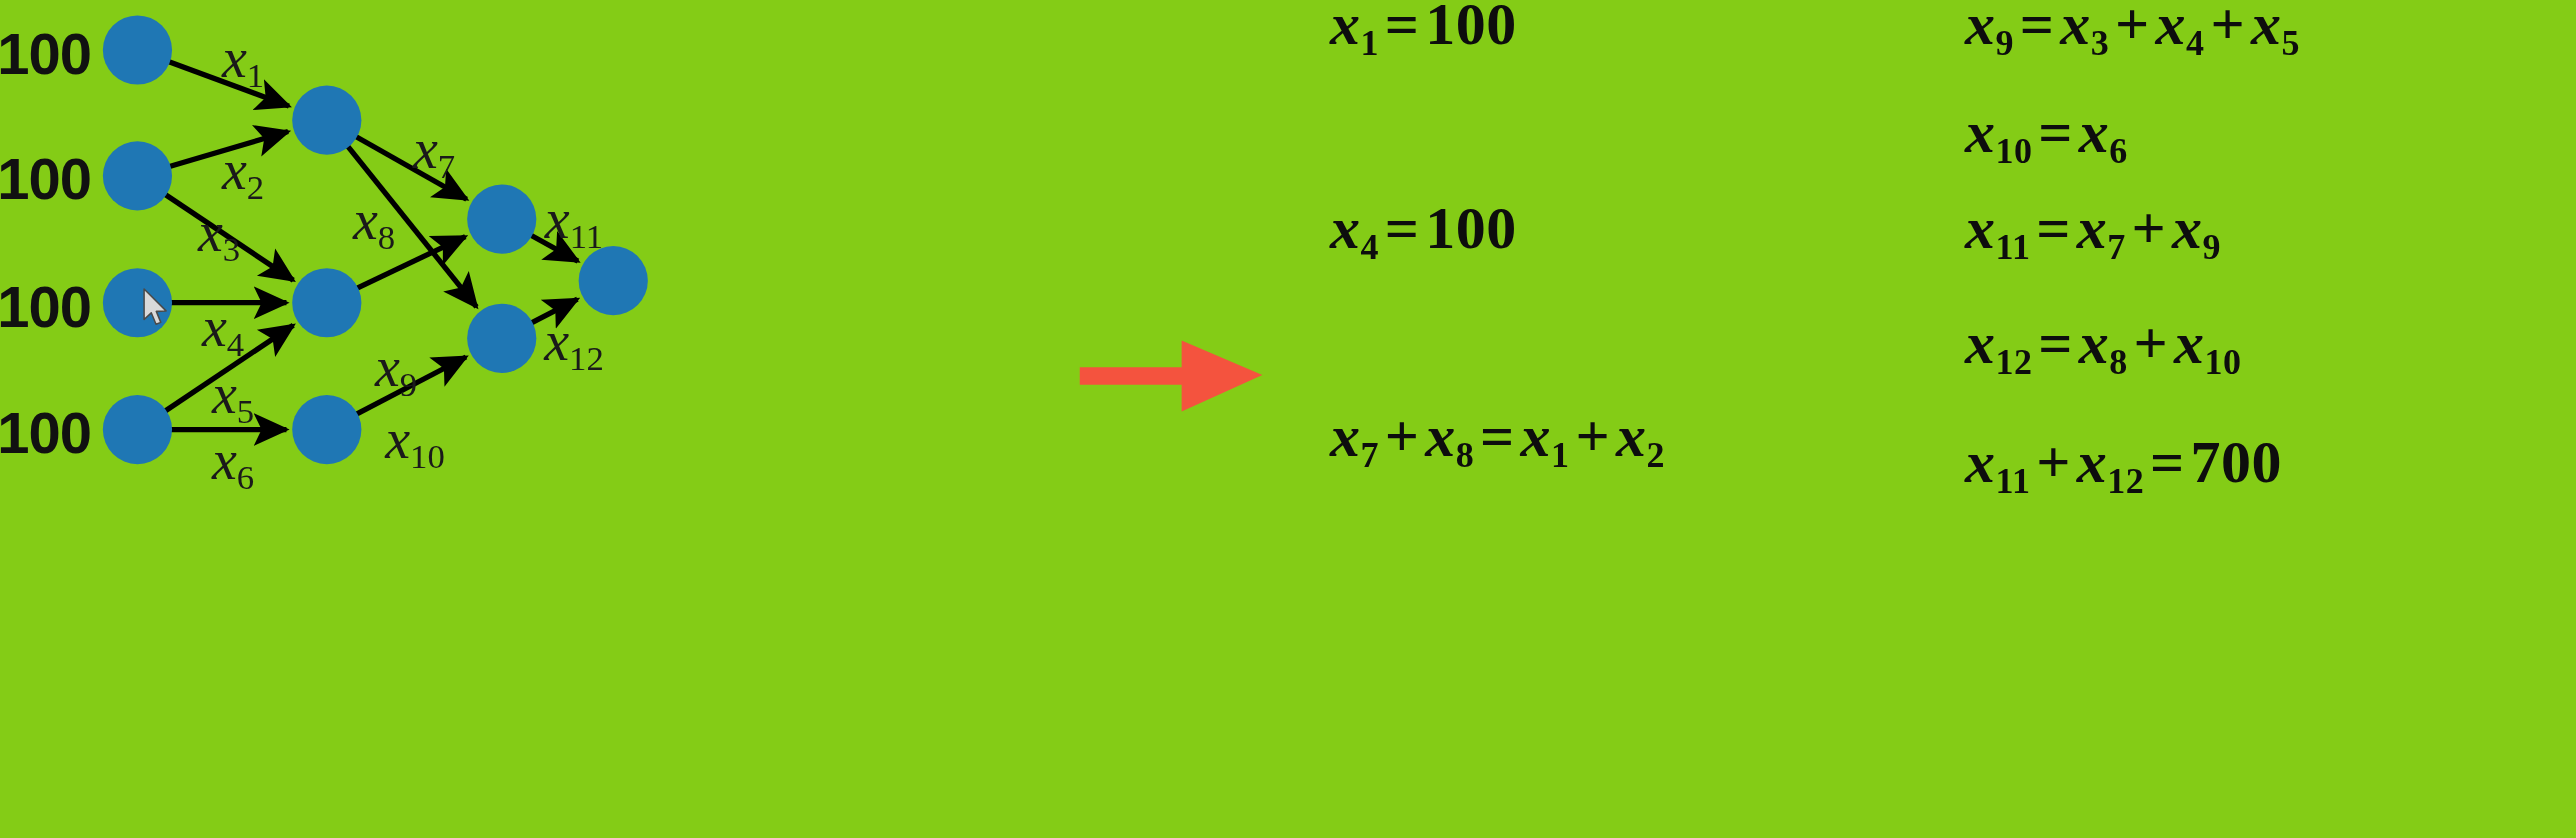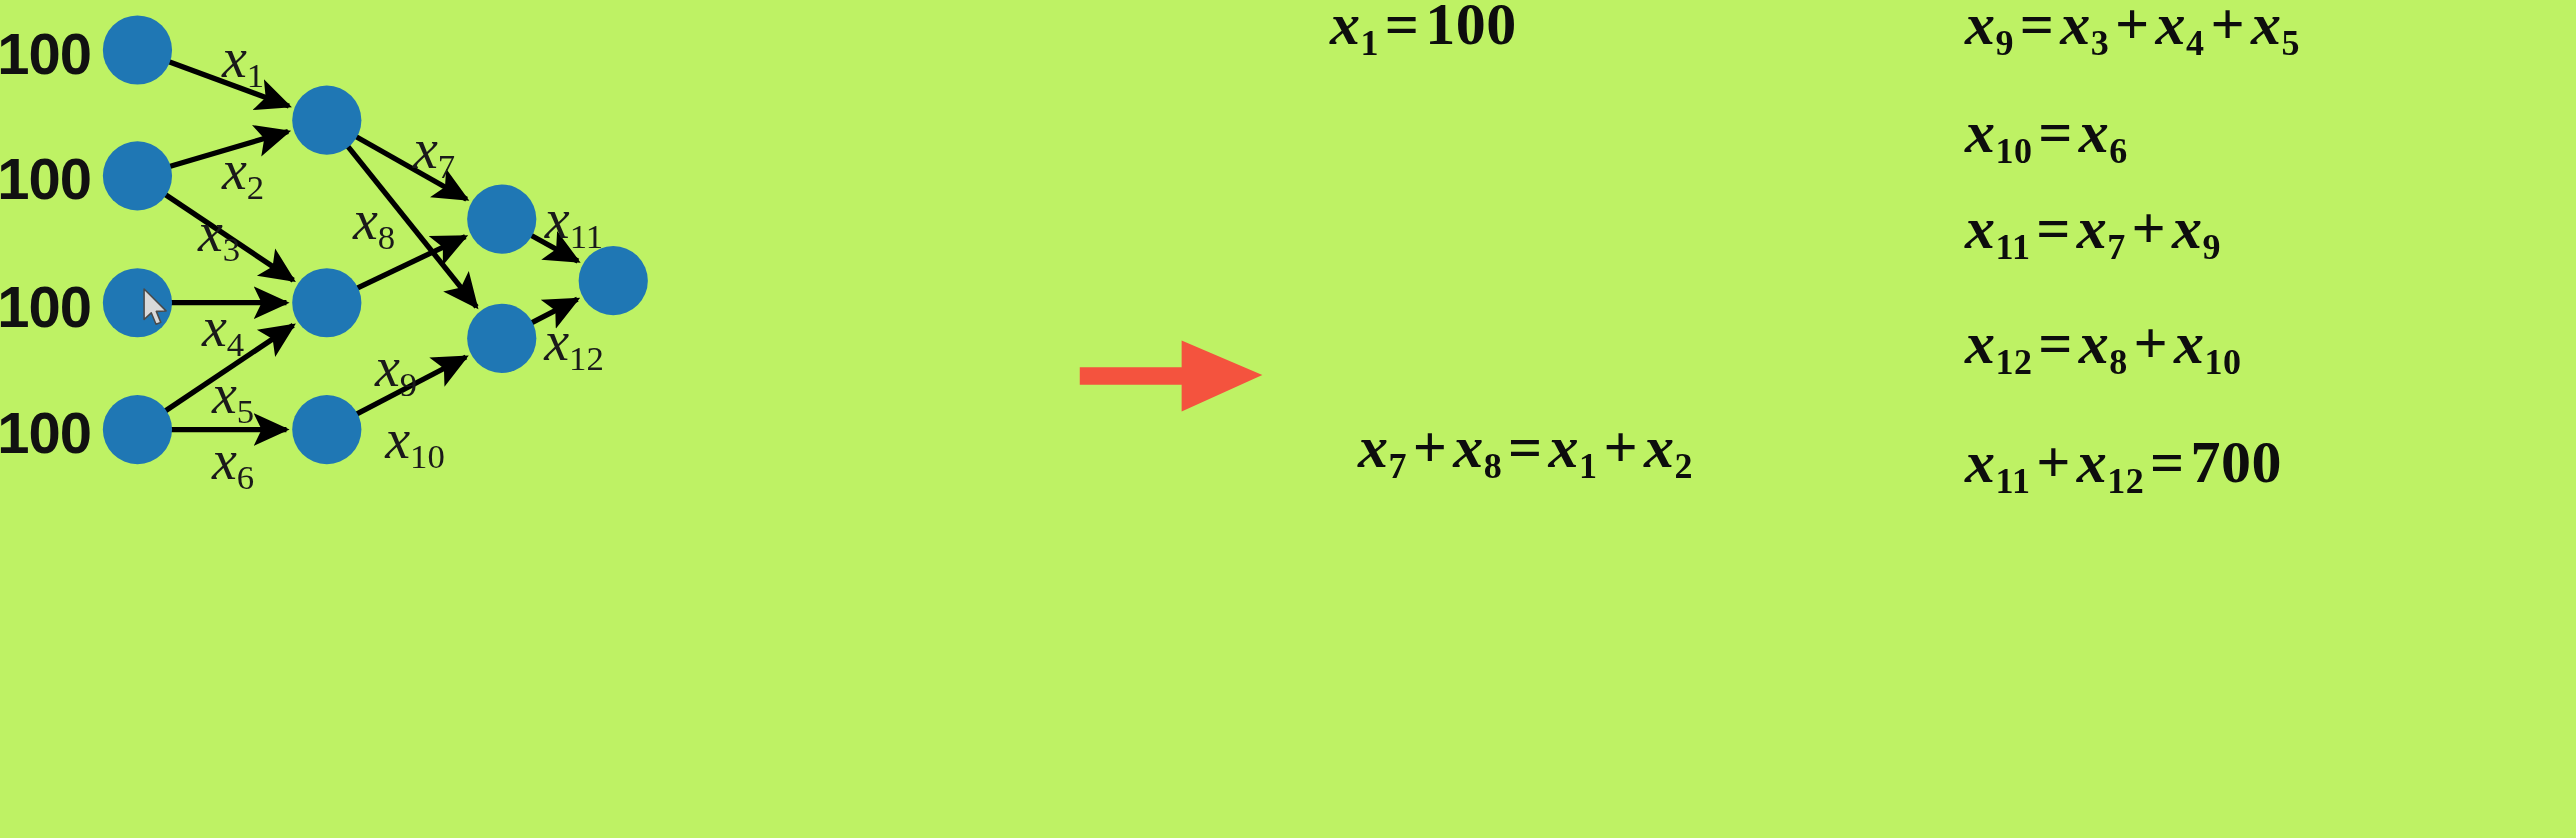--- a/index.html
+++ b/index.html
@@ -11,21 +11,21 @@
   body {
     width: 2576px;
     height: 839px;
     overflow: hidden;
     font-family: "Liberation Sans", sans-serif;
   }
   #root {
     position: relative;
     width: 2576px;
     height: 839px;
-    background: #bef264;
+    background: #84cc16;
   }
 
   
   #diagram-panel {
     position: absolute;
     left: 0;
     top: 0;
     width: 1288px;
     height: 839px;
   }
@@ -194,21 +194,22 @@
     </svg>
   </div>
 
   <svg id="red-arrow" viewBox="0 0 205 105">
     <path d="M6,44 L112,44 L112,16 L196,52 L112,90 L112,62 L6,62 Z" fill="#f4533e"></path>
   </svg>
 
   <div id="equations-panel">
     <div class="eq-col" id="eq-col-left">
         <div class="equation" style="top: 27px;"><span class="v">x<sub>1</sub></span><span class="op">=</span><span class="num">100</span></div>
-        <div class="equation" style="top: 450px; margin-left: 28px;"><span class="v">x<sub>7</sub></span><span class="op">+</span><span class="v">x<sub>8</sub></span><span class="op">=</span><span class="v">x<sub>1</sub></span><span class="op">+</span><span class="v">x<sub>2</sub></span></div>
+        <div class="equation" style="top: 231px;"><span class="v">x<sub>4</sub></span><span class="op">=</span><span class="num">100</span></div>
+        <div class="equation" style="top: 439px;"><span class="v">x<sub>7</sub></span><span class="op">+</span><span class="v">x<sub>8</sub></span><span class="op">=</span><span class="v">x<sub>1</sub></span><span class="op">+</span><span class="v">x<sub>2</sub></span></div>
       </div>
     <div class="eq-col" id="eq-col-right">
         <div class="equation" style="top: 27px;"><span class="v">x<sub>9</sub></span><span class="op">=</span><span class="v">x<sub>3</sub></span><span class="op">+</span><span class="v">x<sub>4</sub></span><span class="op">+</span><span class="v">x<sub>5</sub></span></div>
         <div class="equation" style="top: 135px;"><span class="v">x<sub>10</sub></span><span class="op">=</span><span class="v">x<sub>6</sub></span></div>
         <div class="equation" style="top: 231px;"><span class="v">x<sub>11</sub></span><span class="op">=</span><span class="v">x<sub>7</sub></span><span class="op">+</span><span class="v">x<sub>9</sub></span></div>
         <div class="equation" style="top: 346px;"><span class="v">x<sub>12</sub></span><span class="op">=</span><span class="v">x<sub>8</sub></span><span class="op">+</span><span class="v">x<sub>10</sub></span></div>
         <div class="equation" style="top: 465px;"><span class="v">x<sub>11</sub></span><span class="op">+</span><span class="v">x<sub>12</sub></span><span class="op">=</span><span class="num">700</span></div>
       </div>
   </div>
 

